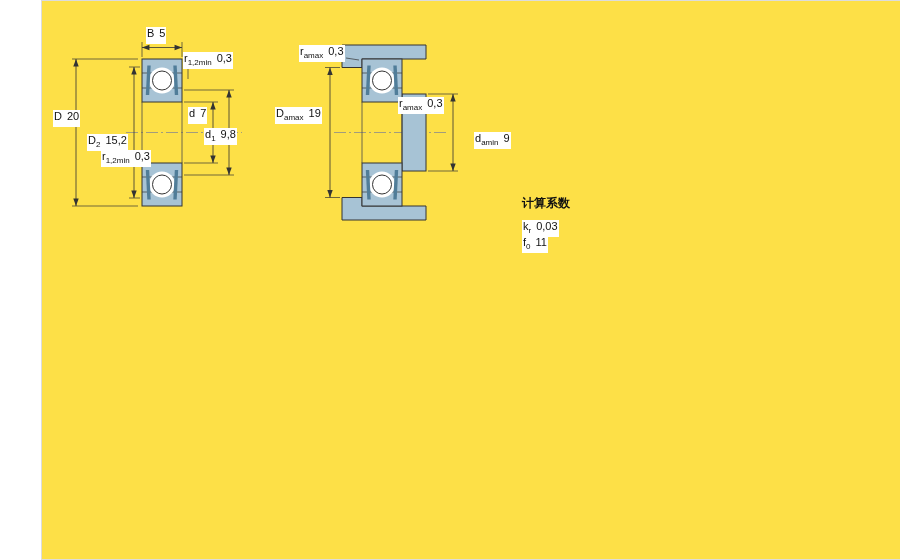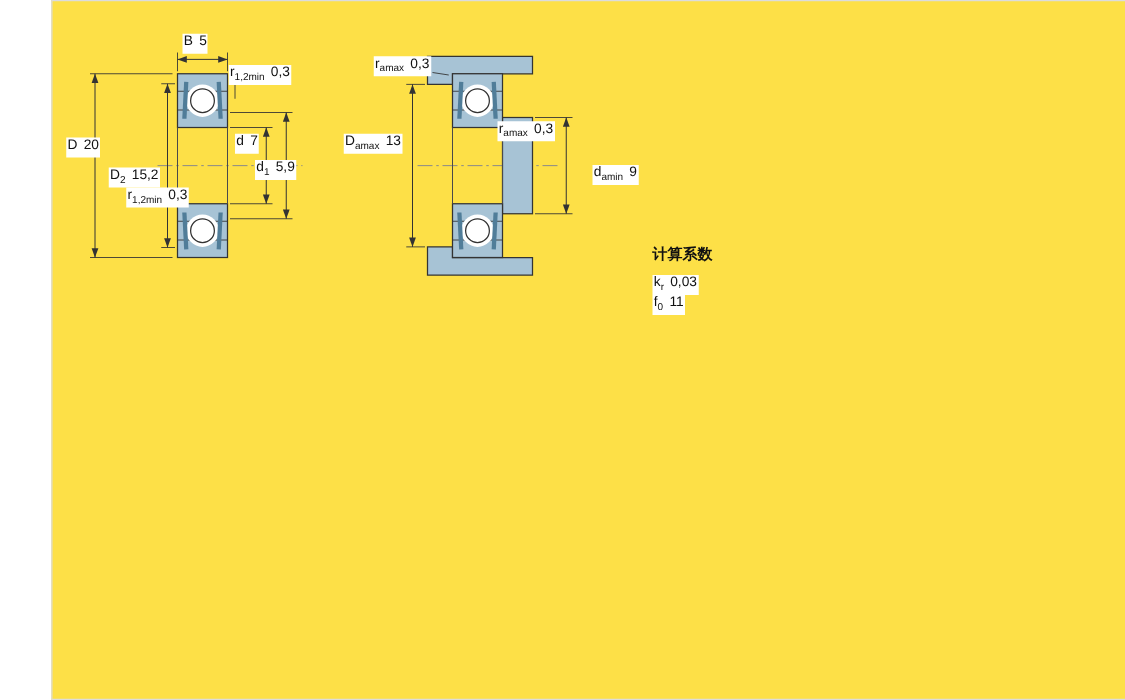--- a/index.html
+++ b/index.html
@@ -125,29 +125,29 @@
   </svg>
 
   <span class="dim" style="left:104px;top:26px"><span>B</span><sub></sub><span class="val">5</span></span>
 
   <span class="dim" style="left:141px;top:51px"><span>r</span><sub>1,2min</sub><span class="val">0,3</span></span>
 
   <span class="dim" style="left:11px;top:109px"><span>D</span><sub></sub><span class="val">20</span></span>
 
   <span class="dim" style="left:146px;top:106px"><span>d</span><sub></sub><span class="val">7</span></span>
 
-  <span class="dim" style="left:162px;top:127px"><span>d</span><sub>1</sub><span class="val">5,9</span></span>
+  <span class="dim" style="left:162px;top:127px"><span>d</span><sub>1</sub><span class="val">9,8</span></span>
 
   <span class="dim" style="left:45px;top:133px"><span>D</span><sub>2</sub><span class="val">15,2</span></span>
 
   <span class="dim" style="left:59px;top:149px"><span>r</span><sub>1,2min</sub><span class="val">0,3</span></span>
 
   <span class="dim" style="left:257px;top:44px"><span>r</span><sub>amax</sub><span class="val">0,3</span></span>
 
-  <span class="dim" style="left:233px;top:106px"><span>D</span><sub>amax</sub><span class="val">13</span></span>
+  <span class="dim" style="left:233px;top:106px"><span>D</span><sub>amax</sub><span class="val">19</span></span>
 
   <span class="dim" style="left:356px;top:96px"><span>r</span><sub>amax</sub><span class="val">0,3</span></span>
 
   <span class="dim" style="left:432px;top:131px"><span>d</span><sub>amin</sub><span class="val">9</span></span>
 
   <div class="factors-title" style="left:480px;top:194px">计算系数</div>
 
   <span class="dim" style="left:480px;top:219px"><span>k</span><sub>r</sub><span class="val">0,03</span></span>
 
   <span class="dim" style="left:480px;top:235px"><span>f</span><sub>0</sub><span class="val">11</span></span>

